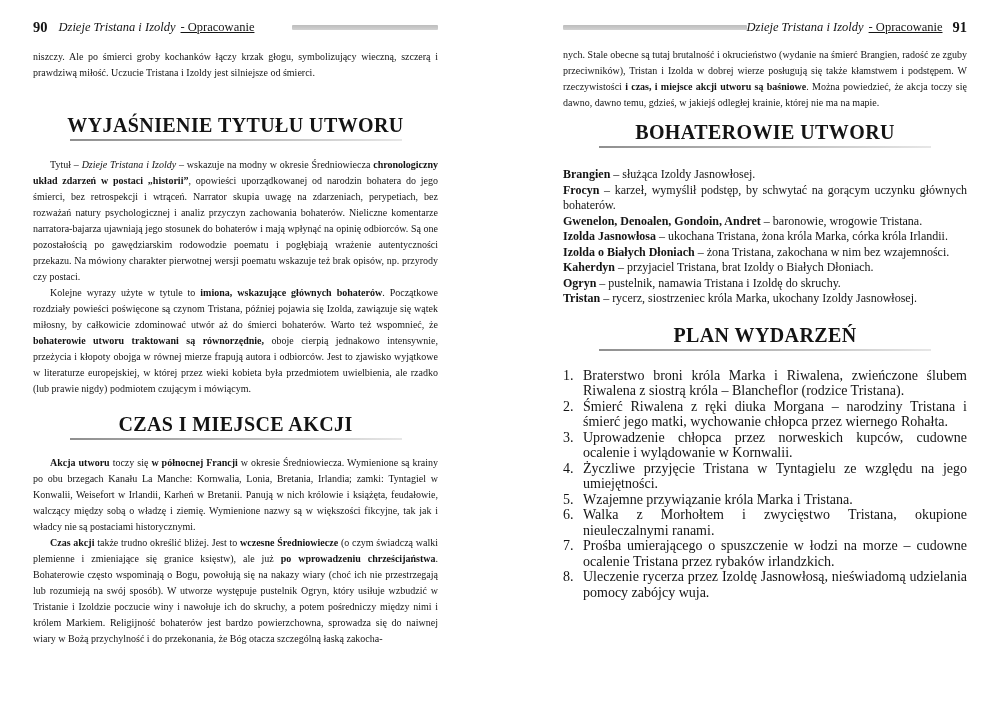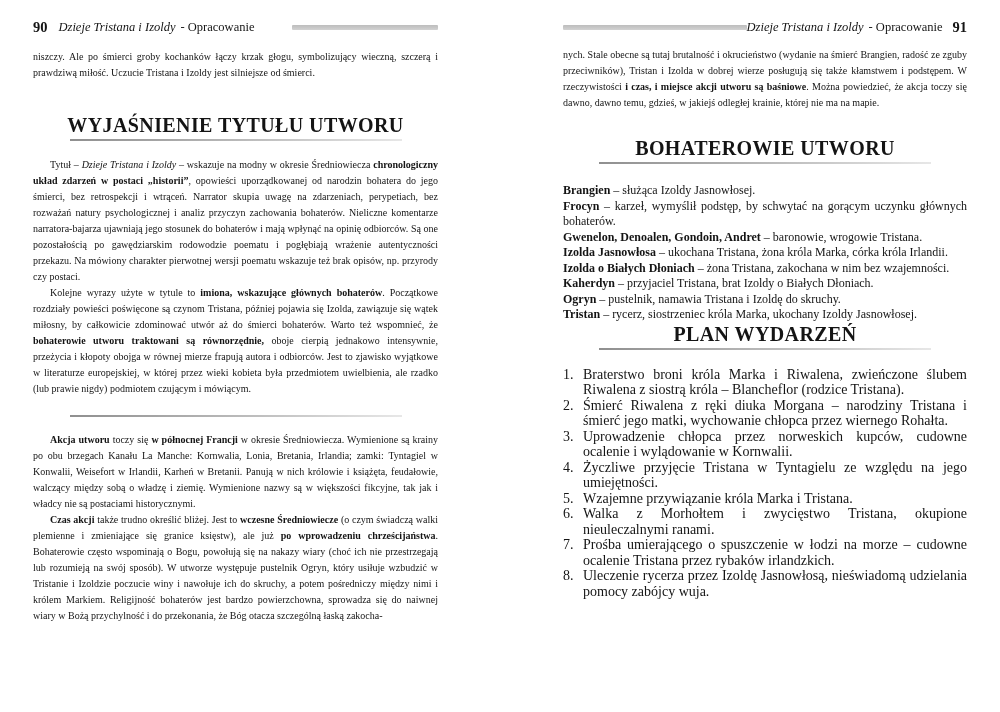--- a/index.html
+++ b/index.html
@@ -13,21 +13,21 @@
   #page-left{left:0;width:500px;}
   #page-right{left:500px;width:500px;}
   .content{position:absolute;top:0;}
   #page-left .content{left:33px;width:405px;}
   #page-right .content{left:63px;width:404px;}
 
   
   .pg-header{display:flex;align-items:center;margin-top:20px;height:15px;font-size:12.5px;white-space:nowrap;}
   .pg-num{font-weight:bold;font-size:14.5px;}
   .pg-title{font-style:italic;}
-  .pg-suffix{font-style:normal;}
+  .pg-suffix{font-style:normal;text-decoration:underline;}
   #page-left .pg-title{margin-left:11px;}
   #page-left .pg-suffix{margin-left:5px;}
   .hdr-bar{height:5px;background:linear-gradient(to bottom,#bdbdbd 0%,#c9c9c9 60%,#d2d2d2 100%);border-radius:1px;}
   #page-left .hdr-bar{flex:1;margin-left:38px;}
   #page-right .hdr-bar{width:211px;}
   #page-right .pg-title{margin-left:auto;}
   #page-right .pg-suffix{margin-left:5px;}
   #page-right .pg-num{margin-left:10px;}
 
   
@@ -42,23 +42,23 @@
   .sec-rule{height:2px;width:332px;margin:5px auto 0;
     background:linear-gradient(to right,#8f8f8f 0%,#bdbdbd 55%,#e7e7e7 100%);}
 
   
   #left-intro{margin-top:14px;}
   #left-sec1{margin-top:35px;}
   #left-p1{margin-top:16px;}
   #left-sec2{margin-top:18px;}
   #left-p3{margin-top:15px;}
   #right-intro{margin-top:12px;}
-  #right-sec1{margin-top:28px;text-align:center;}
+  #right-sec1{margin-top:12px;text-align:center;}
   #char-list{margin-top:19px;}
-  #right-sec2{margin-top:2px;}
+  #right-sec2{margin-top:19px;}
   #event-list{margin-top:17px;}
 
   
   .char{font-size:12px;line-height:15.5px;text-align:justify;}
 
   
   .event{display:flex;font-size:14px;line-height:15.5px;}
   .event-num{width:20px;flex-shrink:0;}
   .event-text{flex:1;text-align:justify;}
 </style>
@@ -81,20 +81,21 @@
 
       <div class="sec" id="left-sec1">
         <div class="sec-title">WYJAŚNIENIE TYTUŁU UTWORU</div>
         <div class="sec-rule"></div>
       </div>
 
       <div class="para indent" id="left-p1"><span>Tytuł – </span><span class="i">Dzieje Tristana i Izoldy</span><span> – wskazuje na modny w okresie Średniowiecza </span><span class="b">chronologiczny układ zdarzeń w postaci „historii”</span><span>, opowieści uporządkowanej od narodzin bohatera do jego śmierci, bez retrospekcji i wtrąceń. Narrator skupia uwagę na zdarzeniach, perypetiach, bez rozważań natury psychologicznej i analiz przyczyn zachowania bohaterów. Nieliczne komentarze narratora-bajarza ujawniają jego stosunek do bohaterów i mają wpłynąć na opinię odbiorców. Są one pozostałością po gawędziarskim rodowodzie poematu i pogłębiają wrażenie autentyczności przekazu. Na mówiony charakter pierwotnej wersji poematu wskazuje też brak opisów, np. przyrody czy postaci.</span></div>
       <div class="para indent" id="left-p2"><span>Kolejne wyrazy użyte w tytule to </span><span class="b">imiona, wskazujące głównych bohaterów</span><span>. Początkowe rozdziały powieści poświęcone są czynom Tristana, później pojawia się Izolda, zawiązuje się wątek miłosny, by całkowicie zdominować utwór aż do śmierci bohaterów. Warto też wspomnieć, że </span><span class="b">bohaterowie utworu traktowani są równorzędnie,</span><span> oboje cierpią jednakowo intensywnie, przeżycia i kłopoty obojga w równej mierze frapują autora i odbiorców. Jest to zjawisko wyjątkowe w literaturze europejskiej, w której przez wieki kobieta była przedmiotem uwielbienia, ale rzadko (lub prawie nigdy) podmiotem czującym i mówiącym.</span></div>
 
       <div class="sec" id="left-sec2">
+        <div class="sec-title">CZAS I MIEJSCE AKCJI</div>
         <div class="sec-rule"></div>
       </div>
 
       <div class="para indent" id="left-p3"><span class="b">Akcja utworu</span><span> toczy się </span><span class="b">w północnej Francji</span><span> w okresie Średniowiecza. Wymienione są krainy po obu brzegach Kanału La Manche: Kornwalia, Lonia, Bretania, Irlandia; zamki: Tyntagiel w Konwalii, Weisefort w Irlandii, Karheń w Bretanii. Panują w nich królowie i książęta, feudałowie, walczący między sobą o władzę i ziemię. Wymienione nazwy są w większości fikcyjne, tak jak i władcy nie są postaciami historycznymi.</span></div>
       <div class="para indent" id="left-p4"><span class="b">Czas akcji</span><span> także trudno określić bliżej. Jest to </span><span class="b">wczesne Średniowiecze</span><span> (o czym świadczą walki plemienne i zmieniające się granice księstw), ale już </span><span class="b">po wprowadzeniu chrześcijaństwa</span><span>. Bohaterowie często wspominają o Bogu, powołują się na nakazy wiary (choć ich nie przestrzegają lub rozumieją na swój sposób). W utworze występuje pustelnik Ogryn, który usiłuje wzbudzić w Tristanie i Izoldzie poczucie winy i nawołuje ich do skruchy, a potem pośredniczy między nimi i królem Markiem. Religijność bohaterów jest bardzo powierzchowna, sprowadza się do naiwnej wiary w Bożą przychylność i do przekonania, że Bóg otacza szczególną łaską zakocha-</span></div>
 
     </div>
   </div>
 
   <div class="page" id="page-right">

